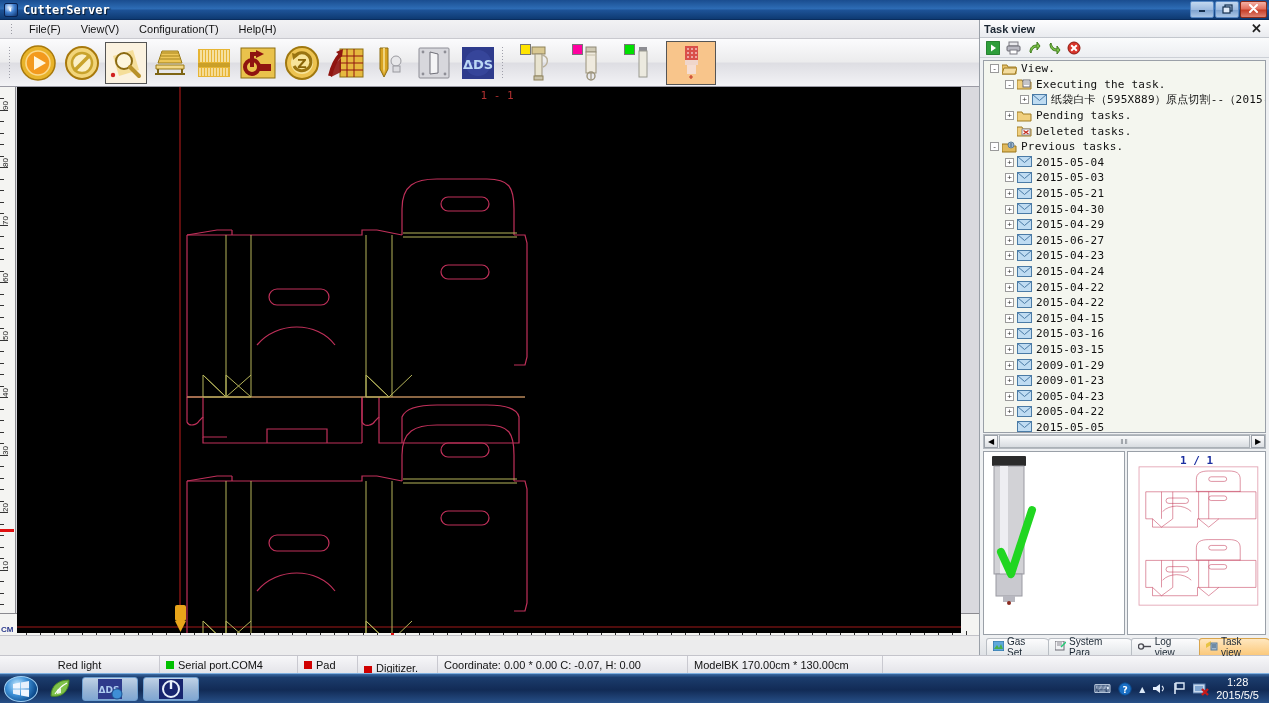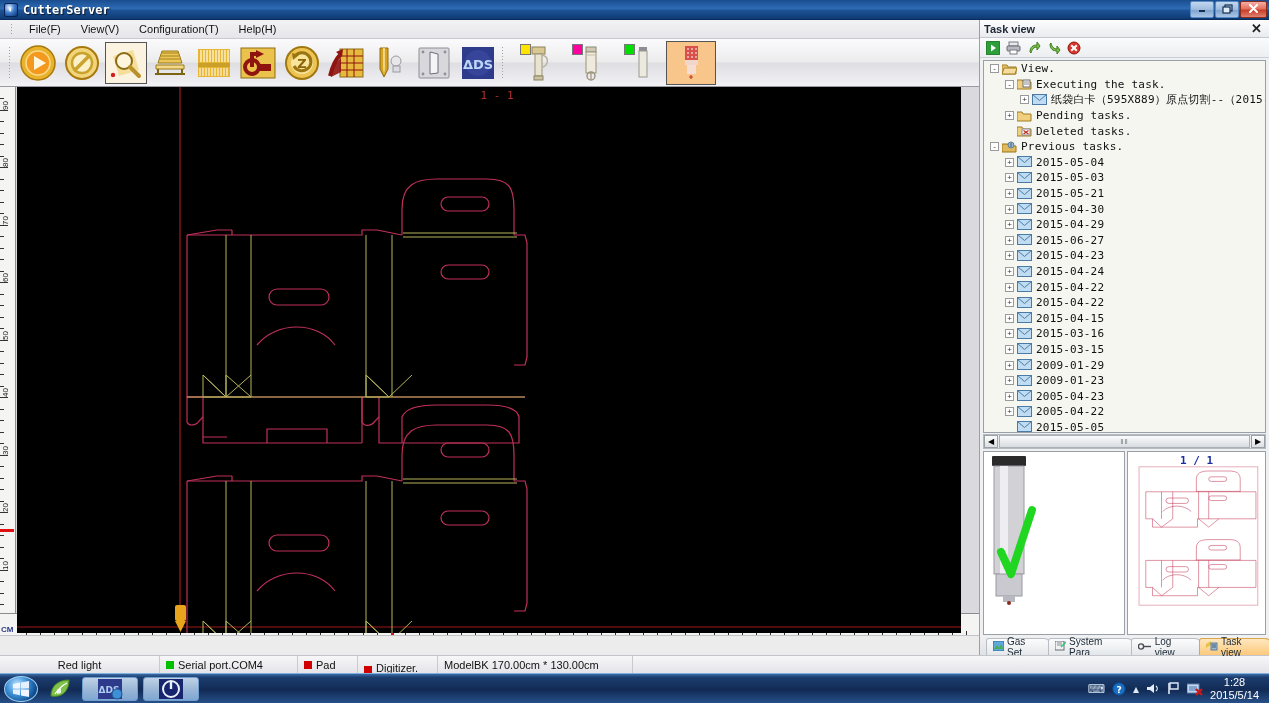--- a/index.html
+++ b/index.html
@@ -984,20 +984,23 @@
         <span>Serial port.COM4</span>
       </div>
       <div class="sb-cell" style="width: 60px;">
         <span class="sq" style="background: rgb(208, 0, 0);"></span>
         <span>Pad</span>
       </div>
       <div class="sb-cell" style="width: 80px; align-items: flex-end;">
         <span class="sq" style="background: rgb(208, 0, 0);"></span>
         <span>Digitizer.</span>
       </div>
+      <div class="sb-cell" style="width: 250px;">
+        <span>Coordinate: 0.00 * 0.00 C: -0.07, H: 0.00</span>
+      </div>
       <div class="sb-cell" style="width: 195px;">
         <span>ModelBK  170.00cm * 130.00cm</span>
       </div>
     </div>
 
   <div class="taskbar">
     <div class="start">
       <svg width="20" height="20" viewBox="0 0 20 20">
         <path d="M2,5 L9,3.6 L9,9.4 L2,9.4 Z" fill="#f0f6ff"></path>
         <path d="M10,3.4 L18,2 L18,9.4 L10,9.4 Z" fill="#e6f0fc"></path>
@@ -1042,18 +1045,18 @@
         <path d="M2,1 L2,12" stroke="#dce9f7" stroke-width="1.6"></path>
         <path d="M3,1 L11,1 L11,7 L3,7 Z" fill="none" stroke="#dce9f7" stroke-width="1.4"></path>
       </svg>
       <svg width="16" height="14" viewBox="0 0 16 14">
         <rect x="0" y="2" width="12" height="9" fill="#c6d8ec" stroke="#5a7fae"></rect>
         <rect x="2" y="4" width="8" height="5" fill="#7fa5d0"></rect>
         <path d="M9,7 L15,13 M15,7 L9,13" stroke="#c61a1a" stroke-width="2.4"></path>
       </svg>
       <div class="tray-clock">
         <div>1:28</div>
-        <div>2015/5/14</div>
+        <div>2015/5/5</div>
       </div>
     </div>
   </div>
 
 </div>
 
 </body></html>

